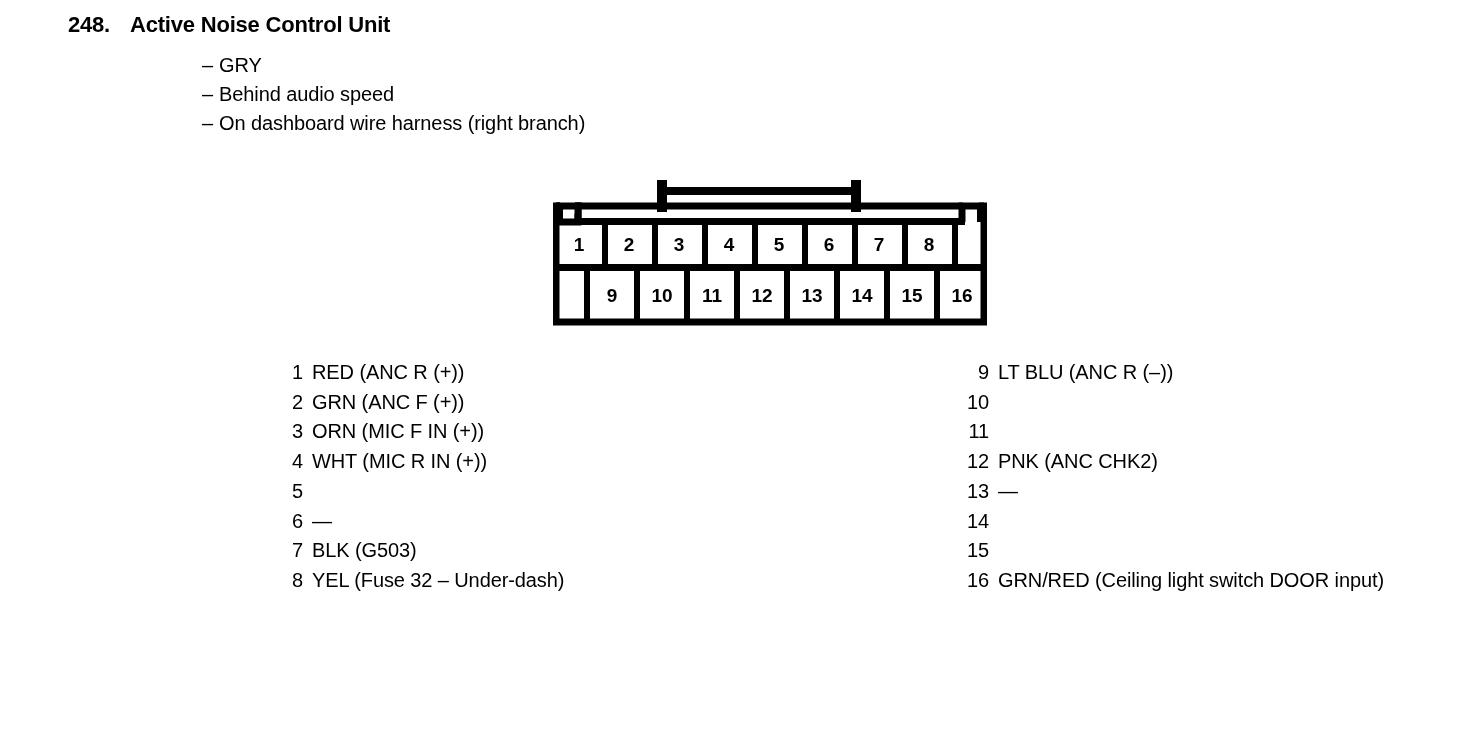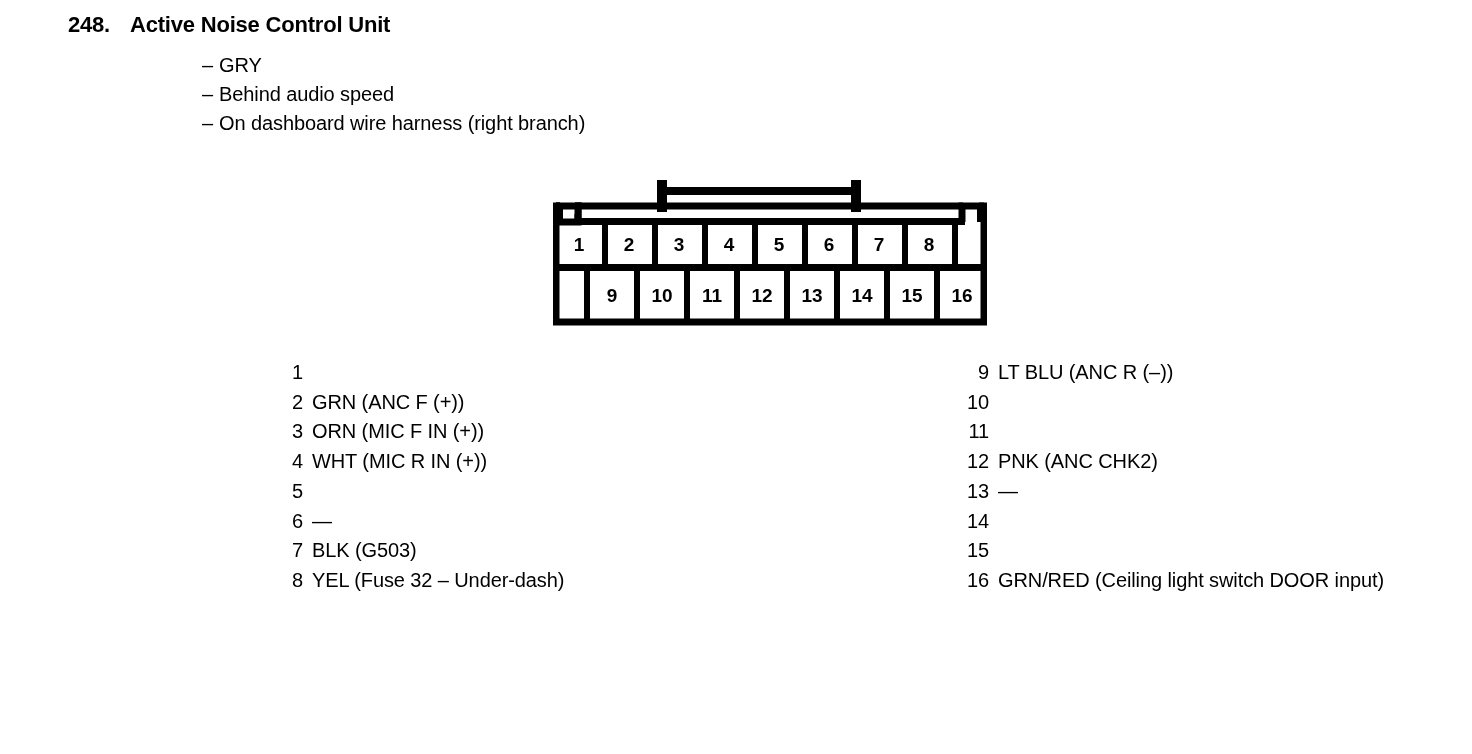--- a/index.html
+++ b/index.html
@@ -188,20 +188,21 @@
       <text class="pin-num-text" x="409" y="126">16</text>
     </g>
   </svg>
 </div>
 
 <div id="pin-legend">
 
   <div class="legend-column" id="legend-column-left">
     <div class="legend-row">
       <span class="legend-pin">1</span>
+      <span class="legend-desc">RED (ANC R (+))</span>
     </div>
     <div class="legend-row">
       <span class="legend-pin">2</span>
       <span class="legend-desc">GRN (ANC F (+))</span>
     </div>
     <div class="legend-row">
       <span class="legend-pin">3</span>
       <span class="legend-desc">ORN (MIC F IN (+))</span>
     </div>
     <div class="legend-row">

